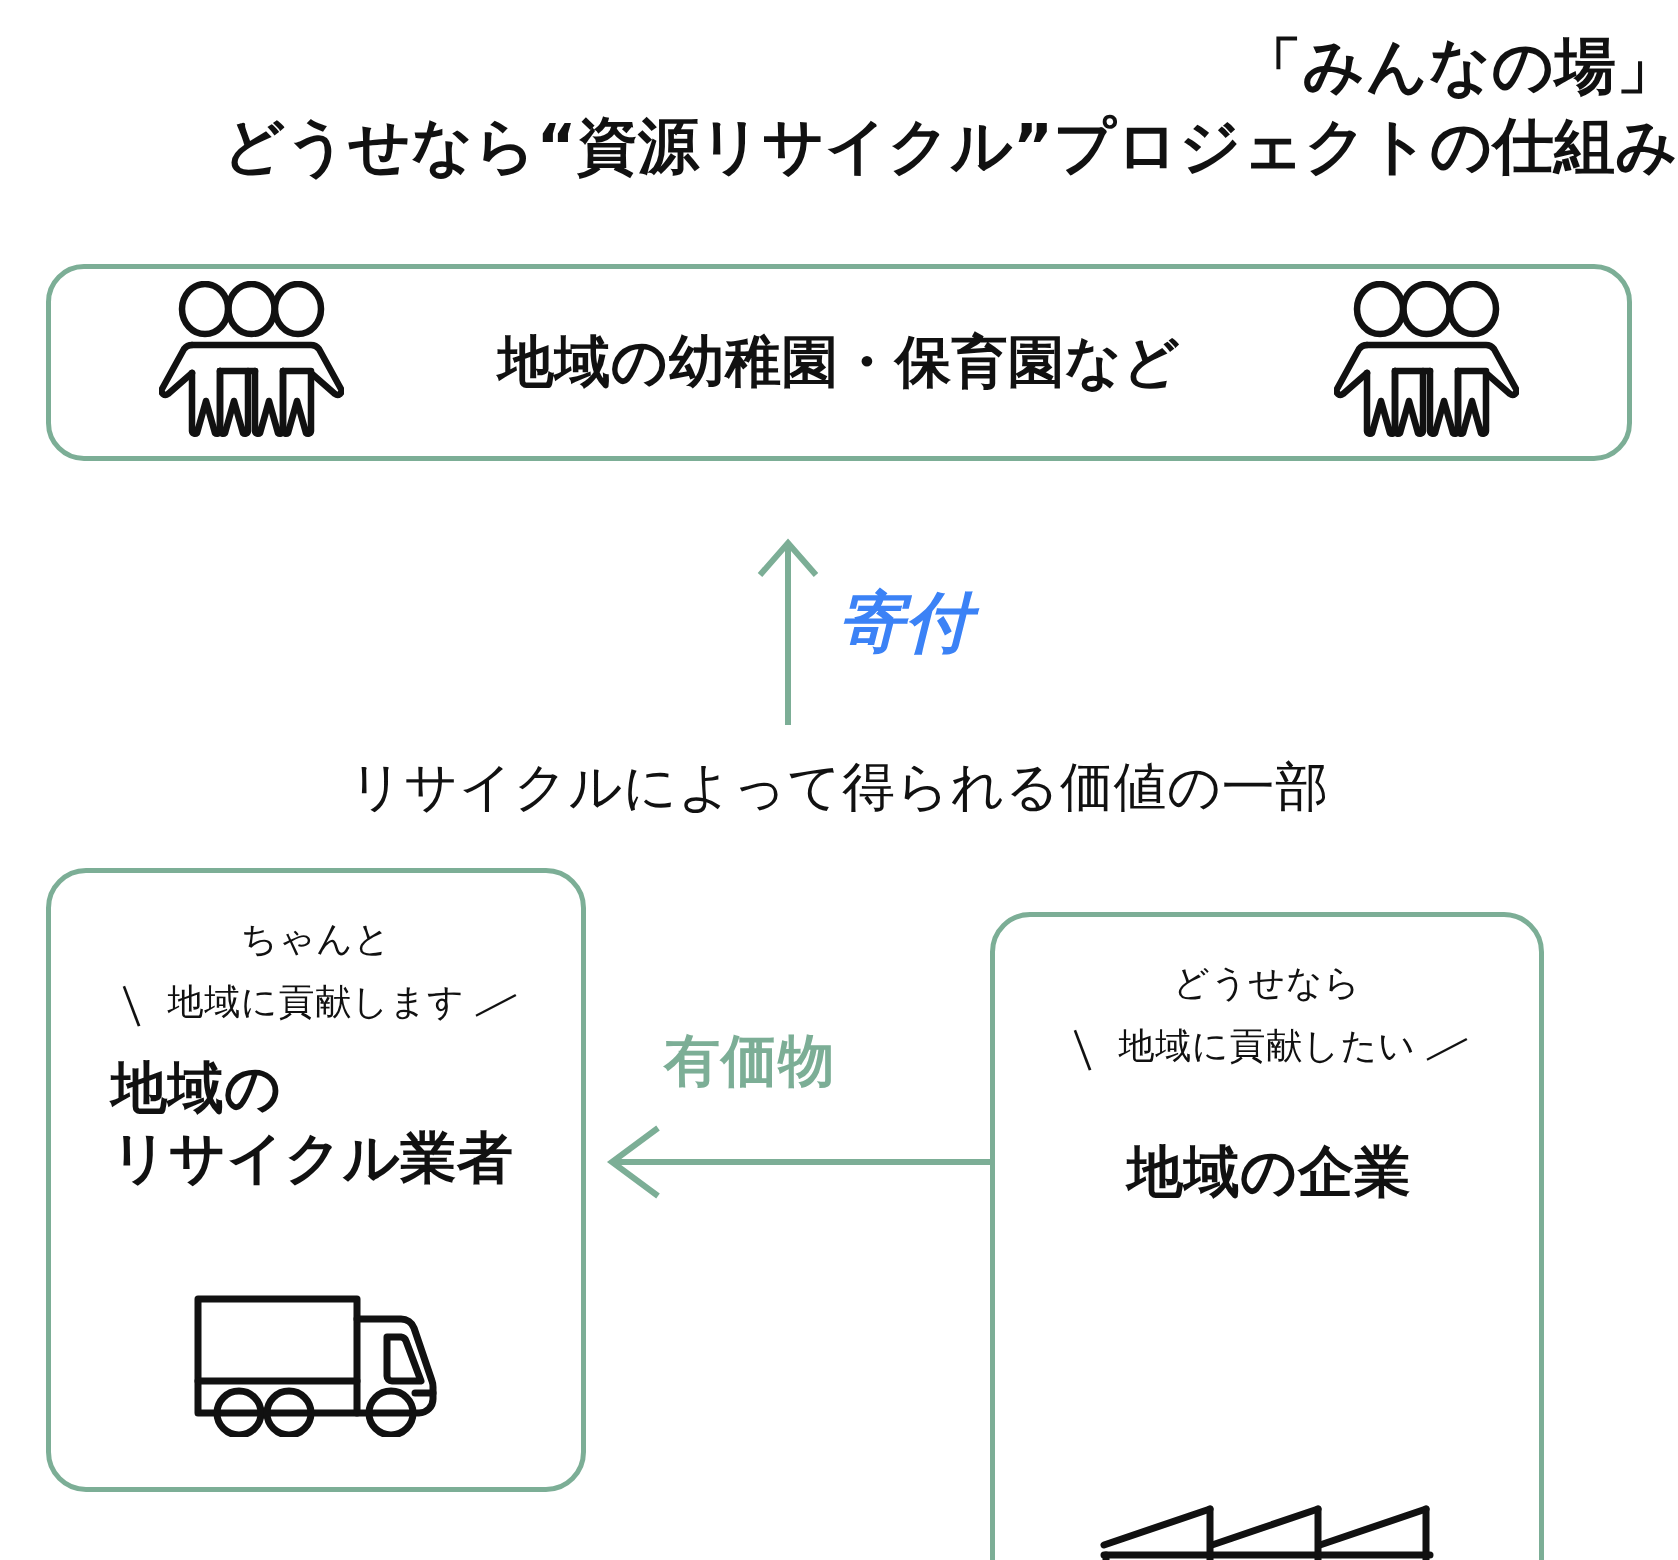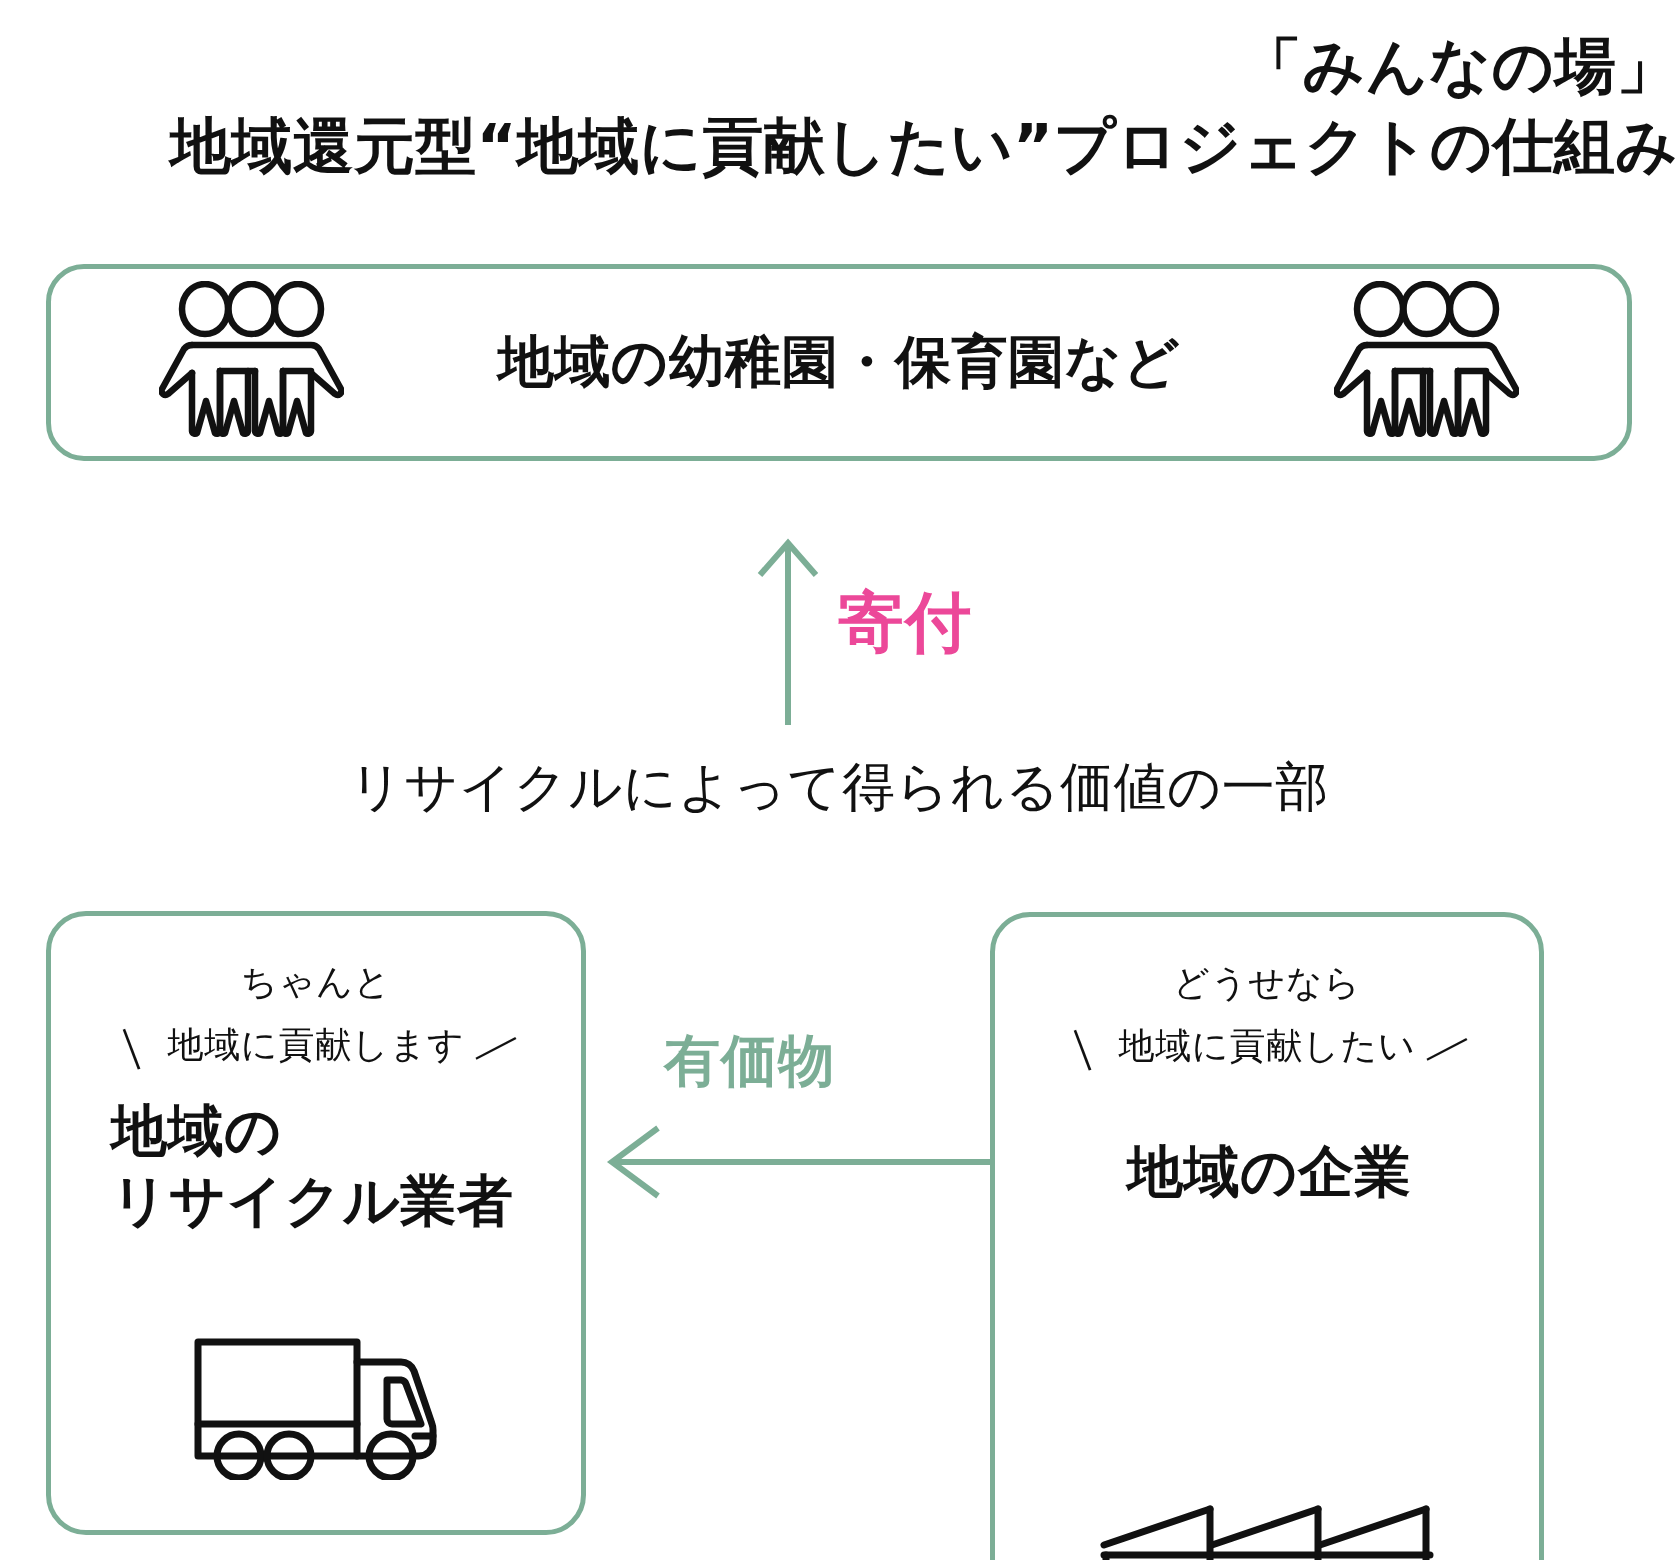--- a/index.html
+++ b/index.html
@@ -82,42 +82,43 @@
     top: 535px;
     width: 96px;
     height: 190px;
   }
   .label-kifu {
     position: absolute;
     left: 838px;
     top: 578px;
     font-size: 66px;
     font-weight: bold;
-    color: #ec4899;
+    color: #3b82f6;
     letter-spacing: 0.02em;
     white-space: nowrap;
+    font-style: italic;
   }
 
   
   .mid-caption {
     position: absolute;
     left: 0;
     top: 752px;
     width: 1678px;
     text-align: center;
     font-size: 53px;
     color: #111111;
     letter-spacing: 0.01em;
     white-space: nowrap;
   }
 
   
   .box-bl {
     left: 46px;
-    top: 911px;
+    top: 868px;
     width: 540px;
     height: 624px;
     border-radius: 40px;
   }
   .box-br {
     left: 990px;
     top: 912px;
     width: 554px;
     height: 780px;
     border-radius: 40px;
@@ -196,21 +197,21 @@
     white-space: nowrap;
   }
 </style>
 </head>
 <body>
 
 <div class="page">
 
   <div class="title-block">
     <div class="title-line-1">「みんなの場」</div>
-    <div class="title-line-2">地域還元型“地域に貢献したい”プロジェクトの仕組み</div>
+    <div class="title-line-2">どうせなら“資源リサイクル”プロジェクトの仕組み</div>
   </div>
 
   <div class="box box-top">
 
     <span class="people-icon">
       <svg width="185" height="160" viewBox="0 0 185 160" fill="none" stroke="#111111" stroke-width="6.5" stroke-linecap="round" stroke-linejoin="round">
         <ellipse cx="46" cy="28" rx="23" ry="25"></ellipse>
         <ellipse cx="92.5" cy="28" rx="23" ry="25"></ellipse>
         <ellipse cx="139" cy="28" rx="23" ry="25"></ellipse>
         <path d="M33 64 H152 a10 10 0 0 1 8 4 L182 108 a4 4 0 0 1 -6 5 L152 92"></path>

